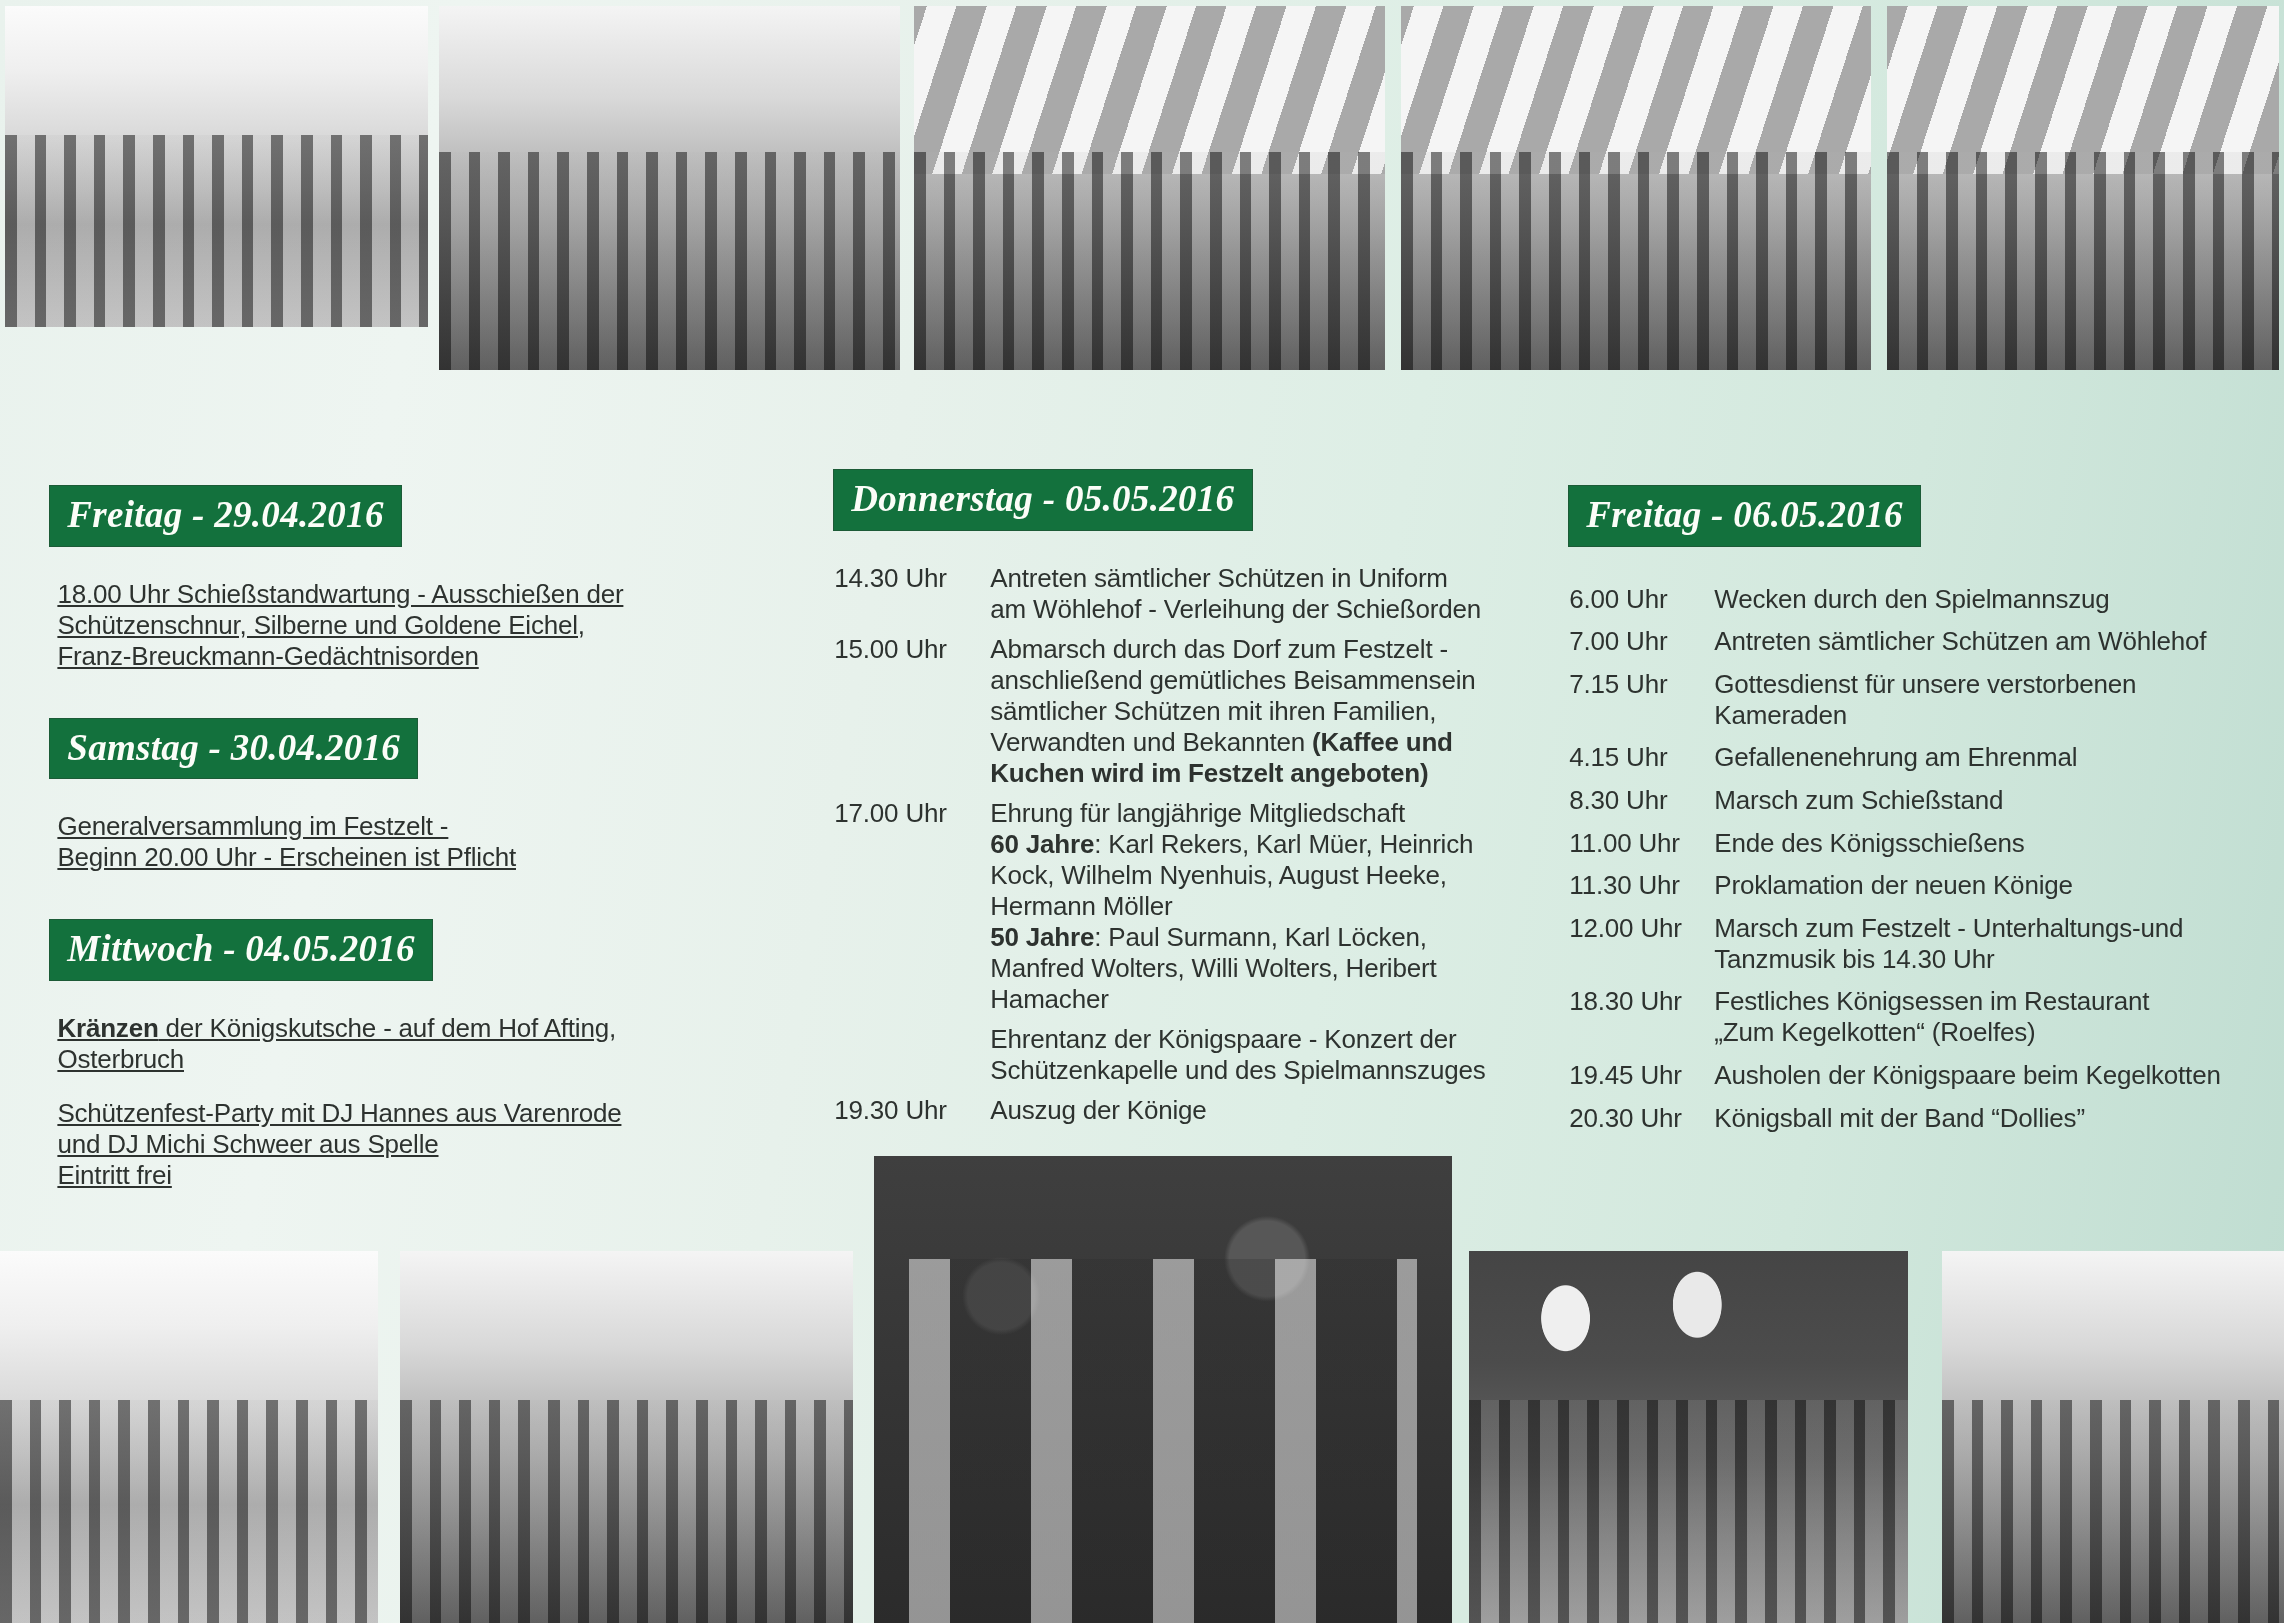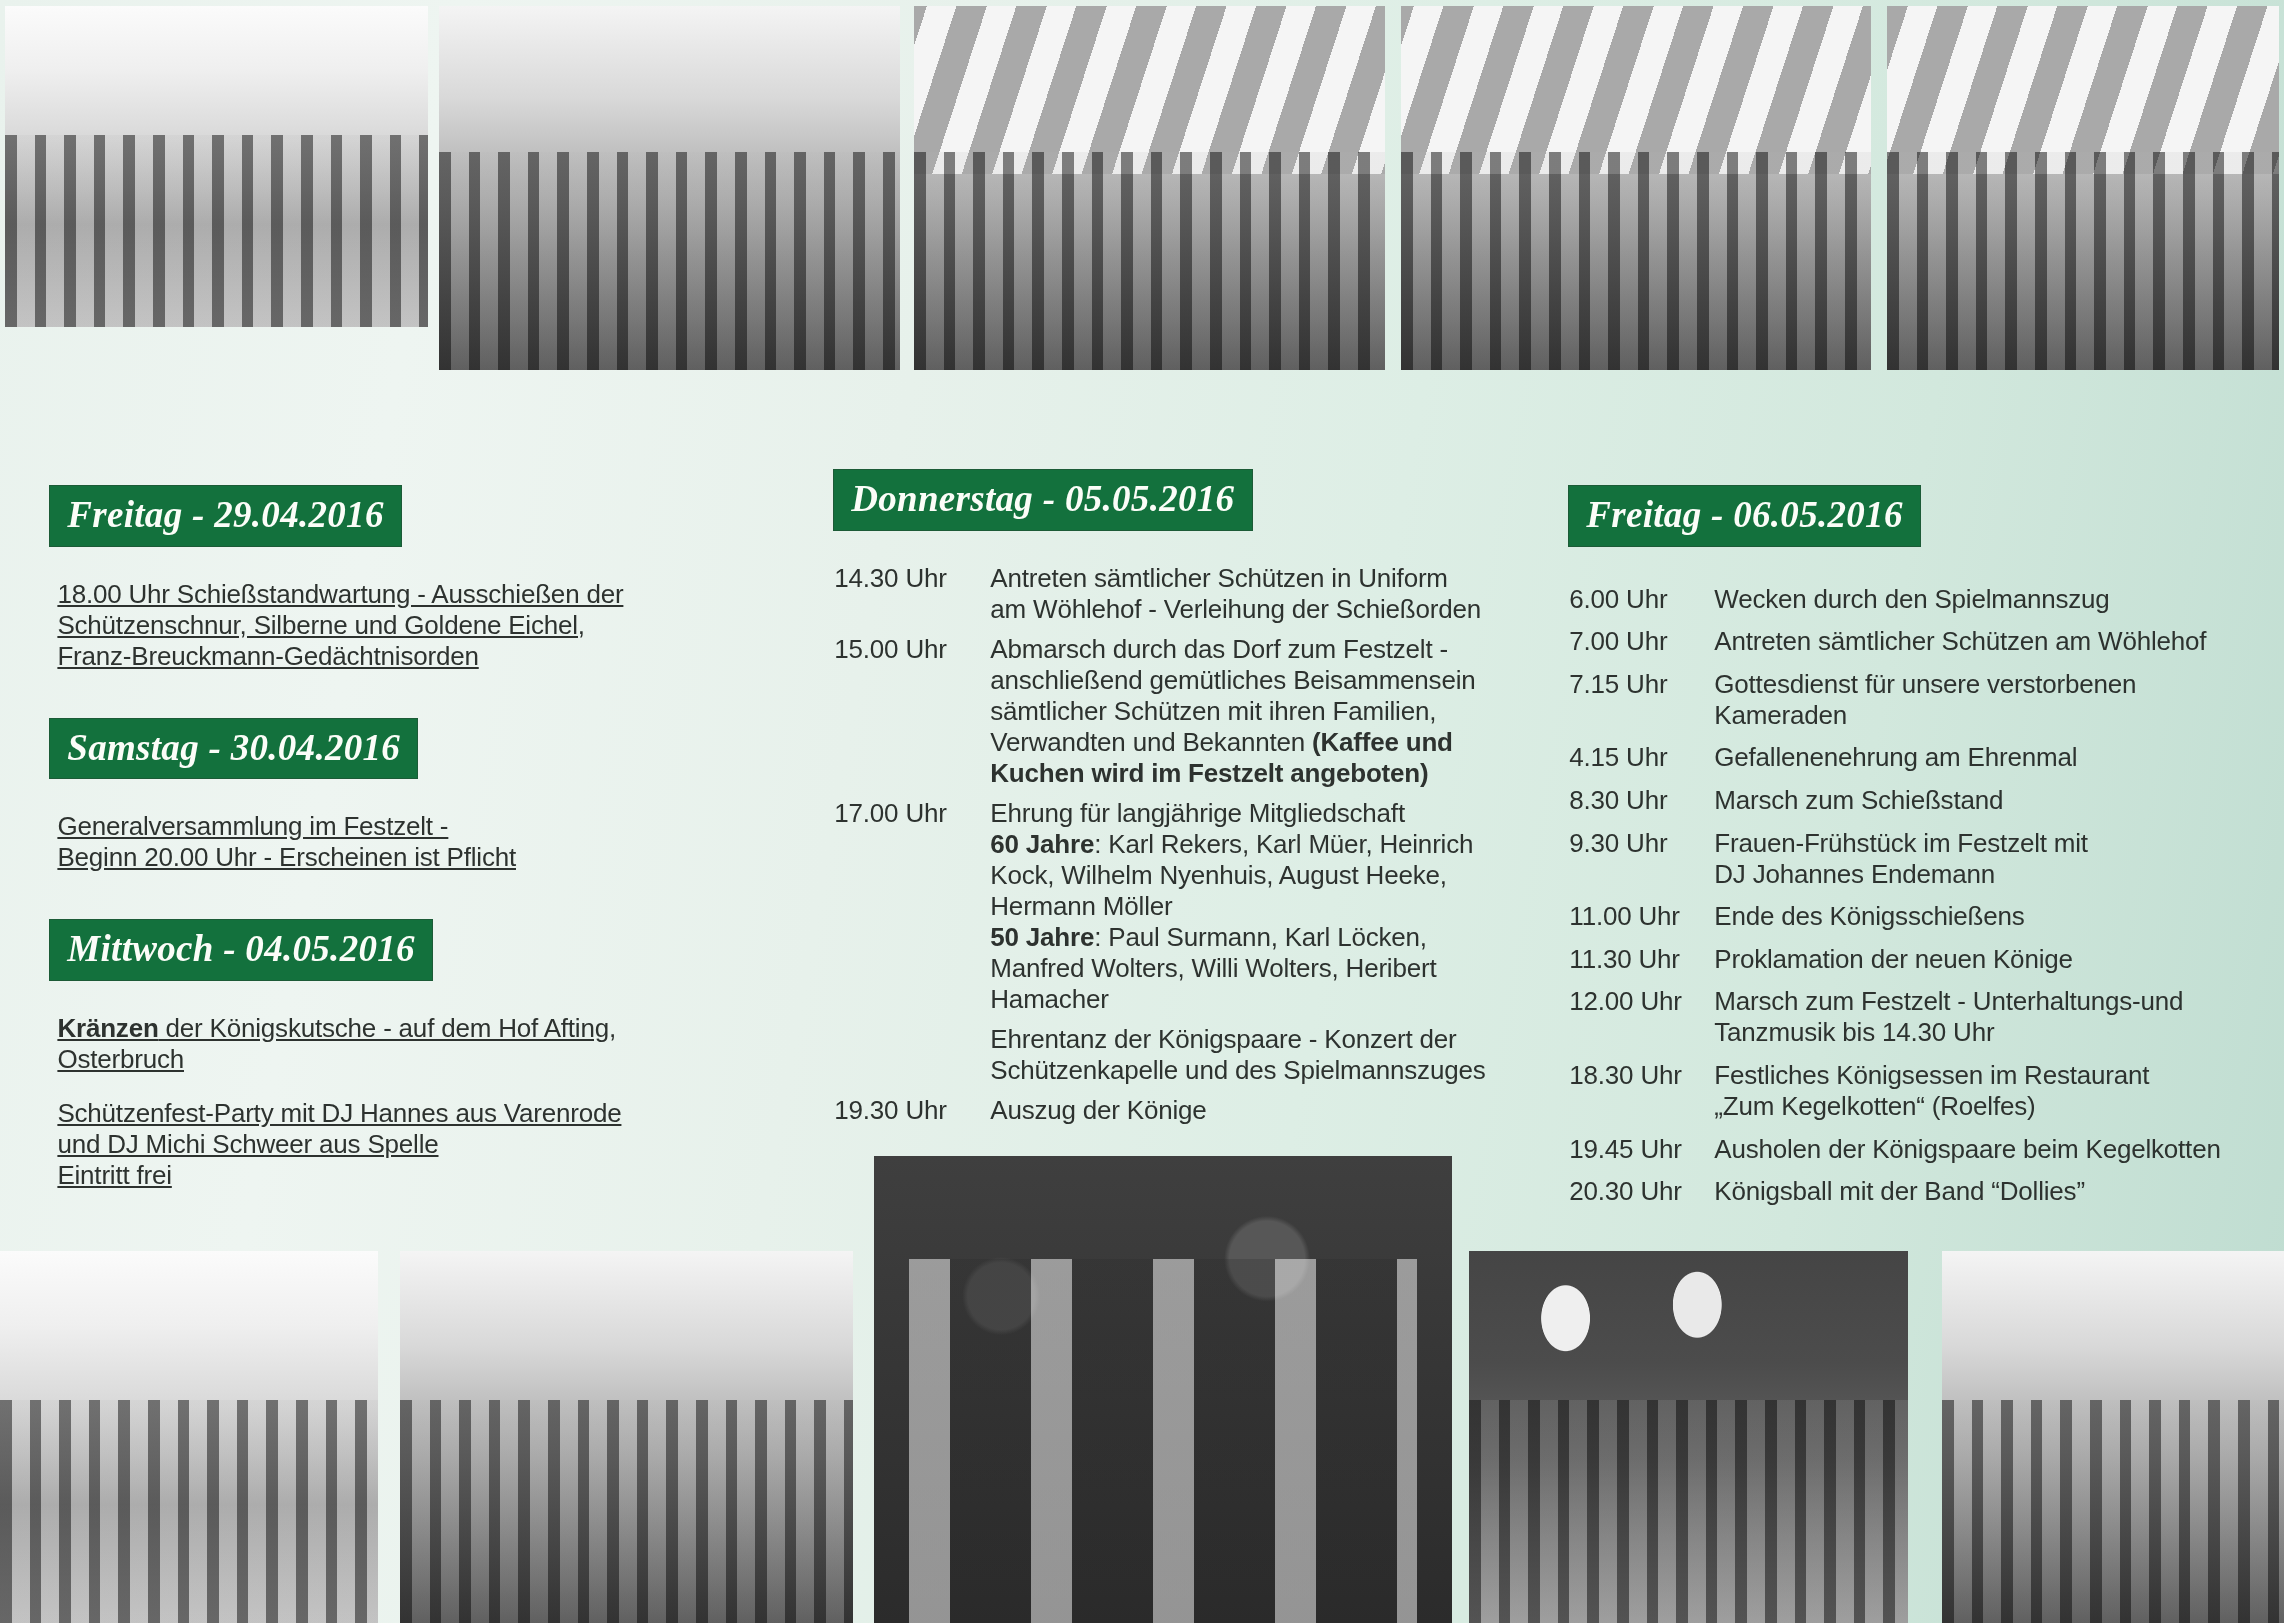--- a/index.html
+++ b/index.html
@@ -124,24 +124,20 @@
         <div class="time">7.15 Uhr</div>
         <div class="desc"><span>Gottesdienst für unsere verstorbenen
 Kameraden</span></div>
       </div><div class="row">
         <div class="time">4.15 Uhr</div>
         <div class="desc"><span>Gefallenenehrung am Ehrenmal</span></div>
       </div><div class="row">
         <div class="time">8.30 Uhr</div>
         <div class="desc"><span>Marsch zum Schießstand</span></div>
       </div><div class="row">
-        <div class="time">9.30 Uhr</div>
-        <div class="desc"><span>Frauen-Frühstück im Festzelt mit
-DJ Johannes Endemann</span></div>
-      </div><div class="row">
         <div class="time">11.00 Uhr</div>
         <div class="desc"><span>Ende des Königsschießens</span></div>
       </div><div class="row">
         <div class="time">11.30 Uhr</div>
         <div class="desc"><span>Proklamation der neuen Könige</span></div>
       </div><div class="row">
         <div class="time">12.00 Uhr</div>
         <div class="desc"><span>Marsch zum Festzelt - Unterhaltungs-und
 Tanzmusik bis 14.30 Uhr</span></div>
       </div><div class="row">

